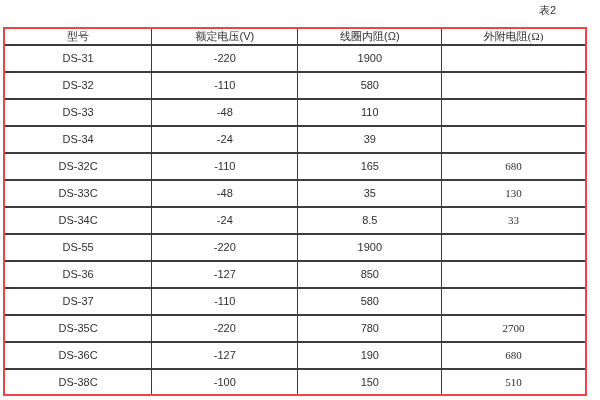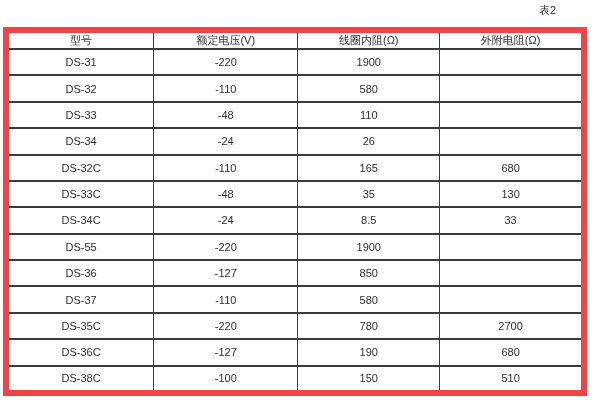--- a/index.html
+++ b/index.html
@@ -24,21 +24,21 @@
     font-size: 11px;
     color: #2f2f2f;
     line-height: 14px;
   }
   .table-wrap {
     position: absolute;
     left: 3px;
     top: 27px;
     width: 584px;
     height: 369px;
-    border: 6px solid #ef4444;
+    border: 2px solid #ef4444;
     box-sizing: border-box;
     background: #ffffff;
   }
   table.spec-table {
     width: 100%;
     height: 100%;
     border-collapse: collapse;
     table-layout: fixed;
   }
   .spec-table th, .spec-table td {
@@ -49,21 +49,21 @@
     vertical-align: middle;
     font-size: 11px;
     font-weight: normal;
     color: #2f2f2f;
     padding: 0;
     overflow: hidden;
     white-space: nowrap;
   }
   
   .spec-table th:first-child, .spec-table td:first-child { border-left: none; }
-  .spec-table th:last-child, .spec-table td:last-child { border-right: none; }
+  .spec-table th:last-child, .spec-table td:last-child { border-right: none; font-family: Liberation Serif, serif; }
   .spec-table thead th { border-top: none; }
   .spec-table tbody tr:last-child td { border-bottom: none; border-radius: 7px; }
 </style>
 </head>
 <body>
 
 <div class="page">
   <div class="table-caption">表2</div>
 
   <div class="table-wrap">
@@ -97,21 +97,21 @@
           </tr>
           <tr>
             <td>DS-33</td>
             <td>-48</td>
             <td>110</td>
             <td></td>
           </tr>
           <tr>
             <td>DS-34</td>
             <td>-24</td>
-            <td>26</td>
+            <td>39</td>
             <td></td>
           </tr>
           <tr>
             <td>DS-32C</td>
             <td>-110</td>
             <td>165</td>
             <td>680</td>
           </tr>
           <tr>
             <td>DS-33C</td>

